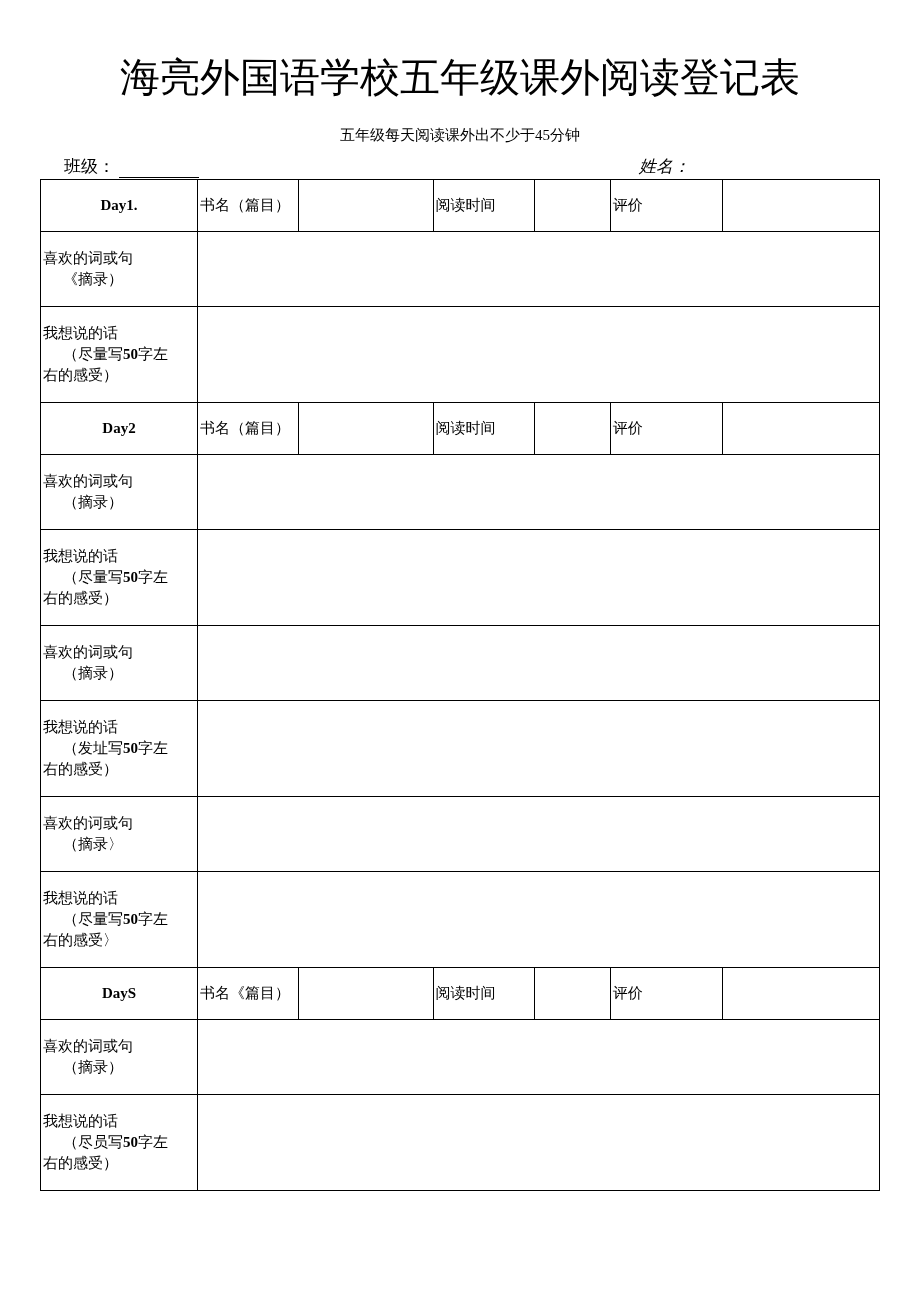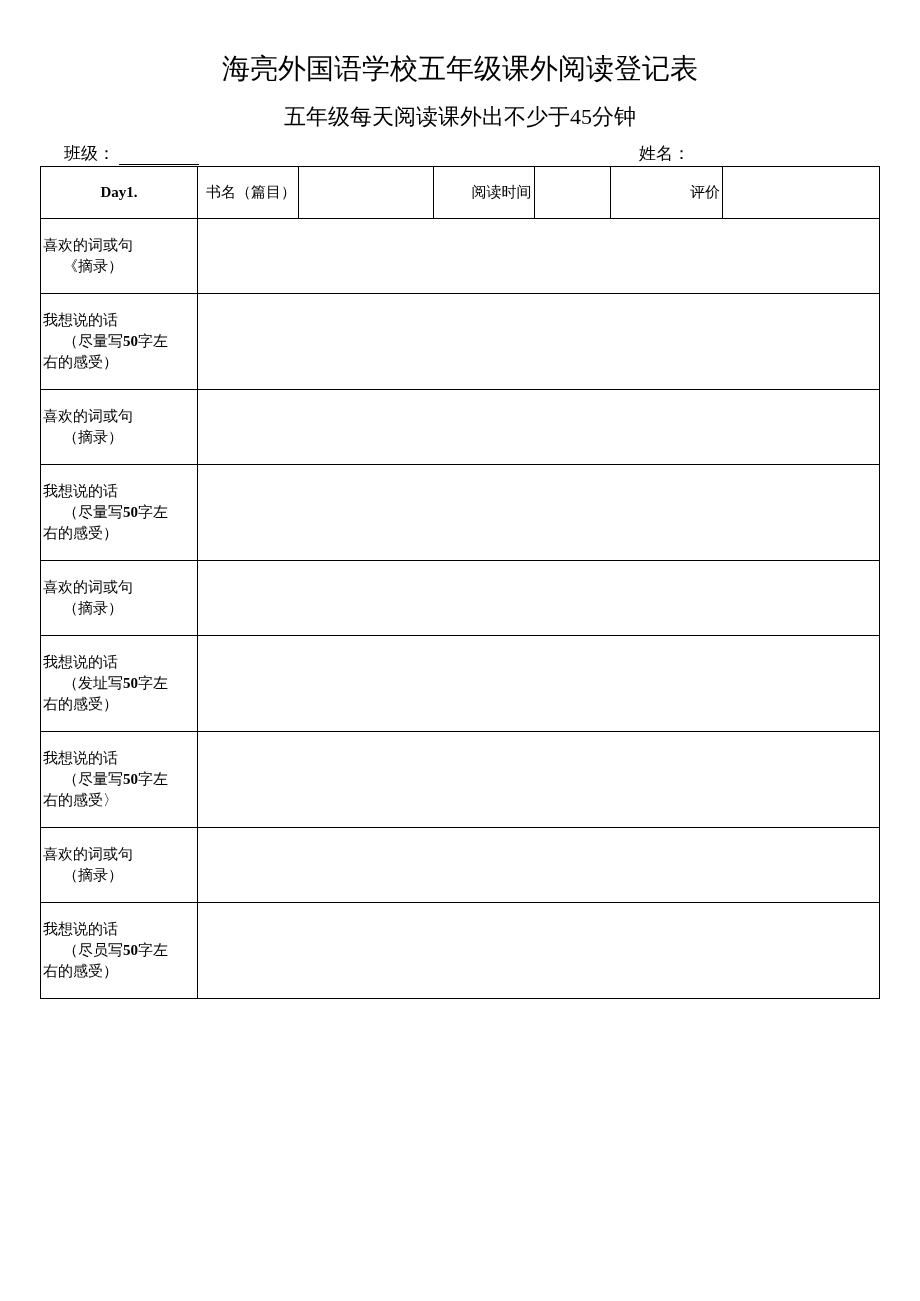--- a/index.html
+++ b/index.html
@@ -10,67 +10,68 @@
     body {
       background: #fff;
       font-family: "SimSun", "宋体", serif;
       width: 920px;
       margin: 0 auto;
       padding: 50px 40px;
       color: #000;
     }
     .title {
       text-align: center;
-      font-size: 28px;
+      font-size: 40px;
       font-weight: normal;
-      margin-bottom: 14px;
+      margin-bottom: 21px;
     }
     .subtitle {
       text-align: center;
-      font-size: 22px;
+      font-size: 15px;
       margin-bottom: 10px;
     }
     .header-row {
       display: flex;
       font-size: 17px;
       margin-bottom: 1px;
       padding-left: 24px;
     }
     .class-label {
       display: inline-block;
     }
     .class-line {
       display: inline-block;
       width: 80px;
       border-bottom: 1px solid #000;
       vertical-align: bottom;
       margin-left: 4px;
     }
     .name-label {
       margin-left: 440px;
+      font-style: italic;
     }
     table {
       border-collapse: collapse;
       width: 100%;
       table-layout: fixed;
     }
     td {
       border: 1px solid #000;
       font-size: 15px;
       padding: 16px 2px;
       vertical-align: middle;
     }
     .day-cell {
       text-align: center;
       font-weight: bold;
       width: 140px;
       height: 44px;
     }
     .header-label {
-      text-align: right;
+      text-align: left;
       width: 90px;
     }
     .left-label {
       padding-left: 2px;
       line-height: 1.4;
     }
     .row-short {
       height: 42px;
       border-radius: 17px;
     }
@@ -123,20 +124,29 @@
   </tr>
   <tr class="row-tall">
     <td class="left-label">
       <span>我想说的话</span><br>
       <span style="padding-left:20px;">（尽量写<b>50</b>字左</span><br>
       <span>右的感受）</span>
     </td>
     <td colspan="6"></td>
   </tr>
 
+  <tr>
+    <td class="day-cell">Day2</td>
+    <td class="header-label">书名（篇目）</td>
+    <td></td>
+    <td class="header-label">阅读时间</td>
+    <td></td>
+    <td class="header-label">评价</td>
+    <td></td>
+  </tr>
   <tr class="row-short">
     <td class="left-label">
       <span>喜欢的词或句</span><br>
       <span class="indent">（摘录）</span>
     </td>
     <td colspan="6"></td>
   </tr>
   <tr class="row-tall">
     <td class="left-label">
       <span>我想说的话</span><br>
@@ -155,29 +165,45 @@
   </tr>
   <tr class="row-tall">
     <td class="left-label">
       <span>我想说的话</span><br>
       <span style="padding-left:20px;">（发址写<b>50</b>字左</span><br>
       <span>右的感受）</span>
     </td>
     <td colspan="6"></td>
   </tr>
 
+  <tr class="row-short">
+    <td class="left-label">
+      <span>喜欢的诃或句</span><br>
+      <span class="indent">（摘录〉</span>
+    </td>
+    <td colspan="6"></td>
+  </tr>
   <tr class="row-tall">
     <td class="left-label">
       <span>我想说的话</span><br>
       <span style="padding-left:20px;">（尽量写<b>50</b>字左</span><br>
       <span>右的感受〉</span>
     </td>
     <td colspan="6"></td>
   </tr>
 
+  <tr>
+    <td class="day-cell">DayS</td>
+    <td class="header-label">书名《篇目）</td>
+    <td></td>
+    <td class="header-label">阅读时间</td>
+    <td></td>
+    <td class="header-label">评价</td>
+    <td></td>
+  </tr>
   <tr class="row-short">
     <td class="left-label">
       <span>喜欢的词或句</span><br>
       <span class="indent">（摘录）</span>
     </td>
     <td colspan="6"></td>
   </tr>
   <tr class="row-tall">
     <td class="left-label">
       <span>我想说的话</span><br>

